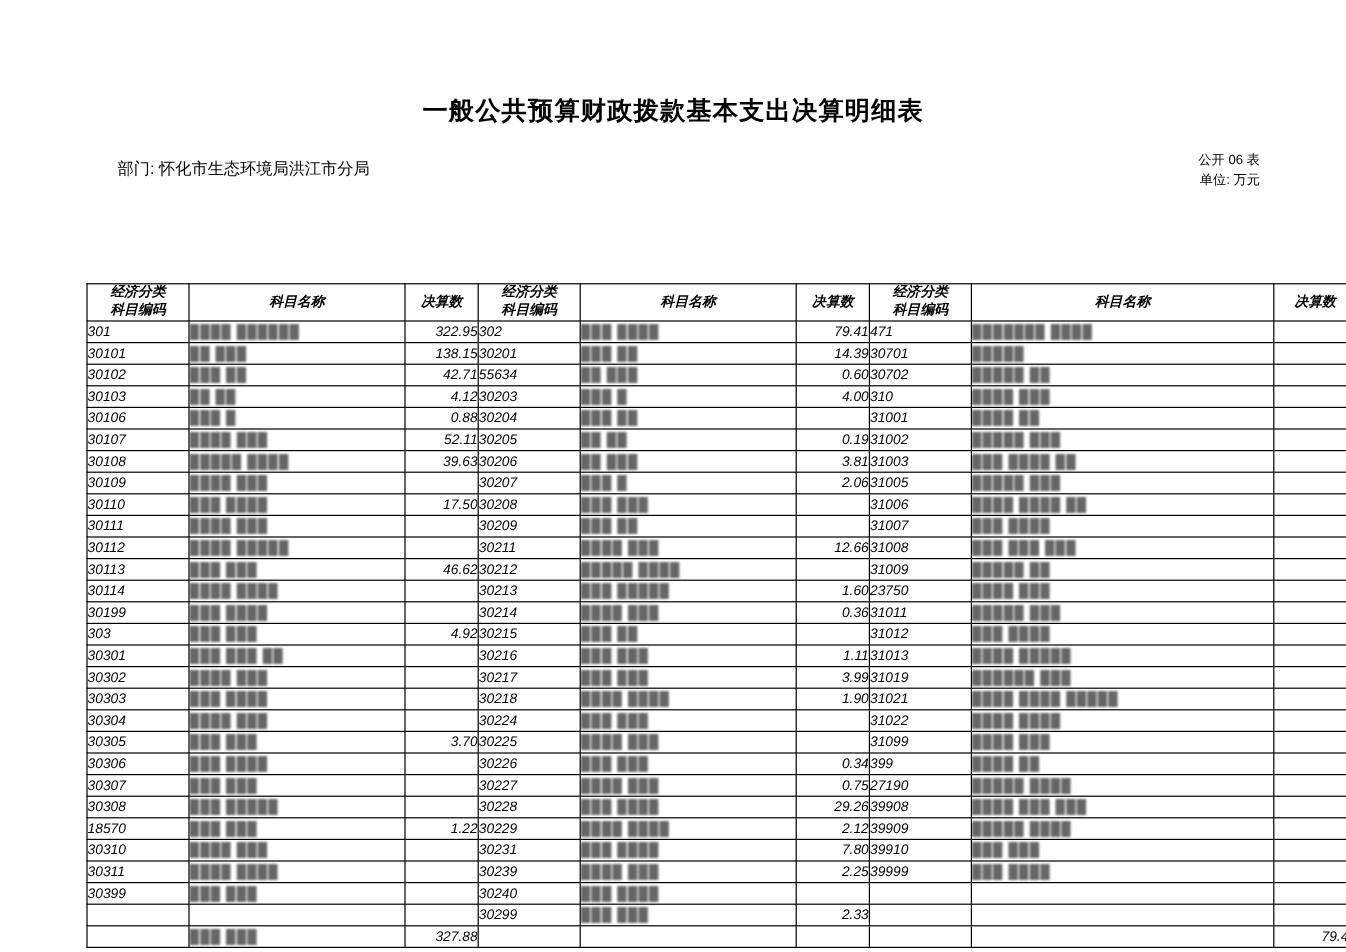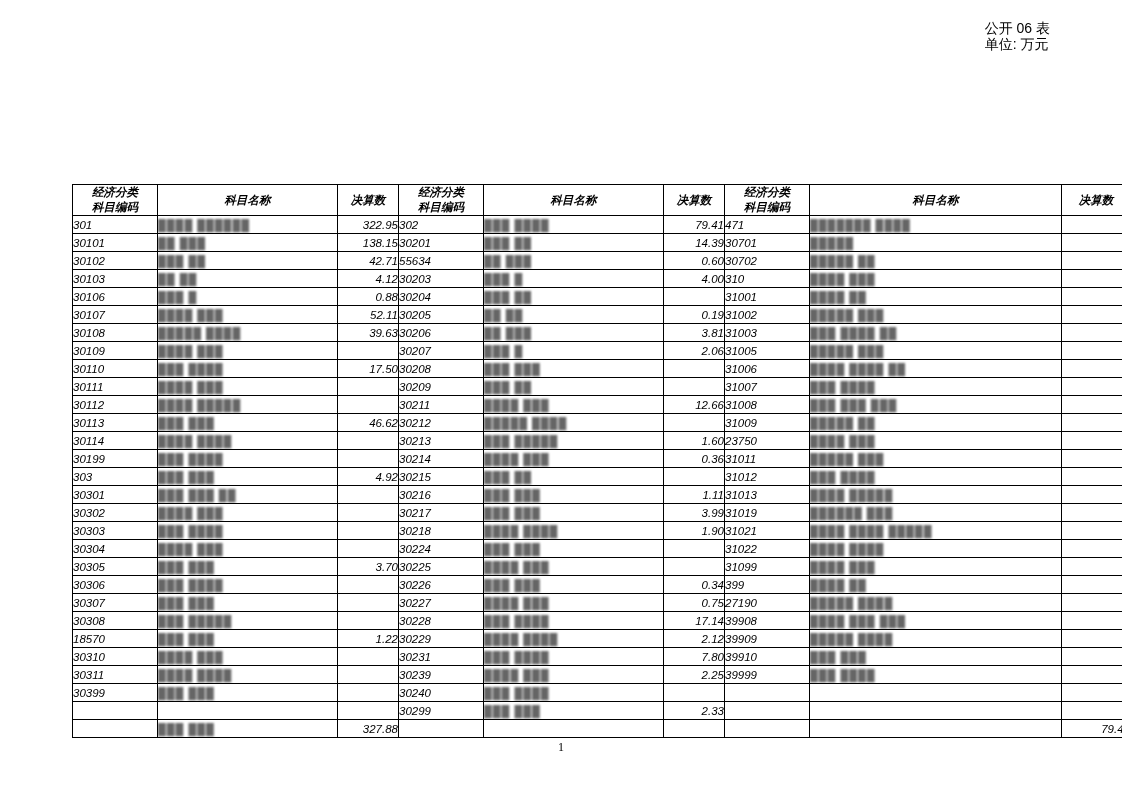--- a/index.html
+++ b/index.html
@@ -38,21 +38,22 @@
     position: absolute;
     left: 98px;
     top: 0px;
     font-size: 13.5px;
     font-family: "Liberation Sans", sans-serif;
   }
   .right-meta {
     position: absolute;
     right: 72px;
     top: -6px;
-    font-size: 14px;
+    text-align: right;
+    font-size: 11px;
     font-family: "Liberation Sans", sans-serif;
     line-height: 16px;
   }
   .table-wrap {
     position: absolute;
     left: 72px;
     top: 158px;
     width: 978px;
     font-style: italic;
   }
@@ -120,22 +121,27 @@
   col.c-num  { width: 61px; }
   col.c-code3 { width: 85px; }
   col.c-name3 { width: 252px; }
   col.c-num3 { width: 69px; }
 </style>
 </head>
 <body>
 
 <div class="page">
 
+  <div class="doc-title">一般公共预算财政拨款基本支出决算明细表</div>
 
   <div class="meta-row">
+    <div class="dept">
+      <span>部门:</span>
+      <span>怀化市生态环境局洪江市分局</span>
+    </div>
     <div class="right-meta">
       <div>公开 06 表</div>
       <div>单位: 万元</div>
     </div>
   </div>
 
   <div class="table-wrap">
     <table class="main">
       <colgroup>
         <col class="c-code">
@@ -412,21 +418,21 @@
             <td class="code">27190</td>
             <td class="name"><span class="redact">█████ ████</span></td>
             <td class="num"></td>
           </tr>
           <tr>
             <td class="code">30308</td>
             <td class="name"><span class="redact">███ █████</span></td>
             <td class="num"></td>
             <td class="code">30228</td>
             <td class="name"><span class="redact">███ ████</span></td>
-            <td class="num">17.14</td>
+            <td class="num">29.26</td>
             <td class="code">39908</td>
             <td class="name"><span class="redact">████ ███ ███</span></td>
             <td class="num"></td>
           </tr>
           <tr>
             <td class="code">18570</td>
             <td class="name"><span class="redact">███ ███</span></td>
             <td class="num">1.22</td>
             <td class="code">30229</td>
             <td class="name"><span class="redact">████ ████</span></td>

